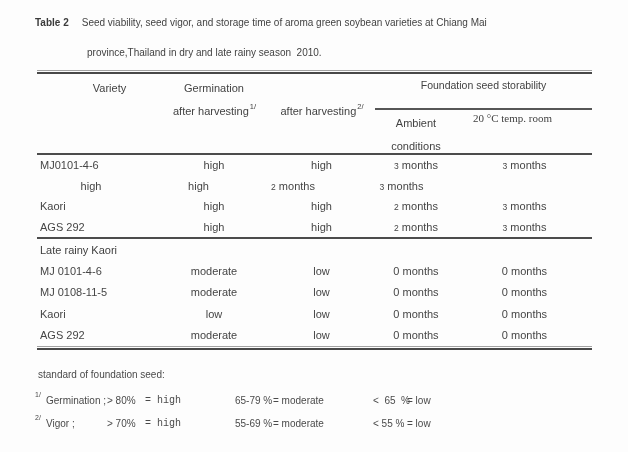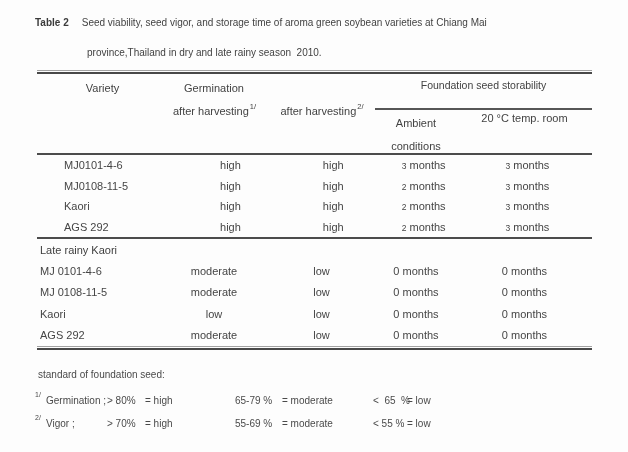--- a/index.html
+++ b/index.html
@@ -17,59 +17,59 @@
   .cap-label { font-weight:bold; color:#3b3b3b; margin-right:13px; }
   .cap-line2 { padding-left:52px; }
 
   
   .tbl { position:absolute; left:37px; top:70px; width:555px; }
   .rule-heavy { height:4px; background:linear-gradient(#a2a2a2 0 1px, #fdfdfd 1px 2px, #484848 2px 4px); }
   .rule-mid { height:2px; background:#4c4c4c; }
 
   .thead { position:relative; height:79px; font-size:11px; color:#424242; }
   .h { position:absolute; text-align:center; }
-  .h-variety { left:4px; width:123px; top:8px; }
+  .h-variety { left:11px; width:123px; top:8px; }
   .h-germ1 { left:123px; width:108px; top:8px; }
   .h-vigor1 { left:231px; width:107px; top:8px; }
   .h-stor { left:338px; width:217px; top:5px; font-size:10.5px; }
   .h-germ2 { left:123px; width:108px; top:29px; }
   .h-vigor2 { left:231px; width:107px; top:29px; }
   .h-subrule { position:absolute; left:338px; width:217px; top:34px; height:2px; background:#565656; }
   .h-ambient { left:338px; width:82px; top:38px; line-height:23px; }
-  .h-temp { left:420px; width:135px; top:38px; }
+  .h-temp { left:408px; width:135px; top:38px;font-family:Liberation Serif, serif; }
   sup.fnmark { font-size:7.5px; position:relative; top:-1px; left:1px; }
 
   
   .section { font-size:11px; }
   .srow { display:flex; align-items:center; padding-left:3px; color:#3e3e3e; }
   .brow { display:flex; align-items:center; }
   .sec-dry .srow { height:18px; }
-  .sec-dry .brow { height:20.5px;margin-left:24px; }
+  .sec-dry .brow { height:20.5px; }
   .sec-rainy .srow { height:21px; }
   .sec-rainy .brow { height:21.5px; }
   .c { box-sizing:border-box; }
   .c1 { width:123px; padding-left:3px; }
   .c2 { width:108px; text-align:center; }
   .c3 { width:107px; text-align:center; }
   .c4 { width:82px; text-align:center; }
   .c5 { width:135px; text-align:center; }
   .num-sm { font-size:8.5px; }
 
   
   .fnotes { position:absolute; left:35px; top:368px; width:575px; font-size:10px; color:#4a4a4a; }
   .fn-heading { padding-left:3px; line-height:14px; }
   .fn-row { position:relative; height:23px; margin-top:0; }
   .fn-row:first-of-type { margin-top:9px; }
   .fn-row span { position:absolute; top:4px; white-space:pre; }
   .fn-sup { left:0; top:0 !important; font-size:7px; }
   .fn-name { left:11px; }
   .fn-t1 { left:72px; }
-  .fn-r1 { left:110px; }
+  .fn-r1 { left:110px;font-family:Liberation Mono, monospace; }
   .fn-t2 { left:200px;text-align:right; }
-  .fn-r2 { left:247px; }
+  .fn-r2 { left:238px; }
   .fn-t3 { left:338px; }
   .fn-r3 { left:372px; }
 </style>
 </head>
 <body>
 
 <div class="page">
 
   <div class="caption">
     <div class="cap-line"><span class="cap-label">Table 2</span><span>Seed viability, seed vigor, and storage time of aroma green soybean varieties at Chiang Mai</span></div>
@@ -95,21 +95,20 @@
     <div id="table-body">
         <div class="section sec-dry">
           <div class="brow">
             <div class="c c1">MJ0101-4-6</div>
             <div class="c c2">high</div>
             <div class="c c3">high</div>
             <div class="c c4"><span class="num-sm">3</span> months</div>
             <div class="c c5"><span class="num-sm">3</span> months</div>
           </div>
           <div class="brow">
-            <div class="c c1">MJ0108-11-5</div>
             <div class="c c2">high</div>
             <div class="c c3">high</div>
             <div class="c c4"><span class="num-sm">2</span> months</div>
             <div class="c c5"><span class="num-sm">3</span> months</div>
           </div>
           <div class="brow">
             <div class="c c1">Kaori</div>
             <div class="c c2">high</div>
             <div class="c c3">high</div>
             <div class="c c4"><span class="num-sm">2</span> months</div>

